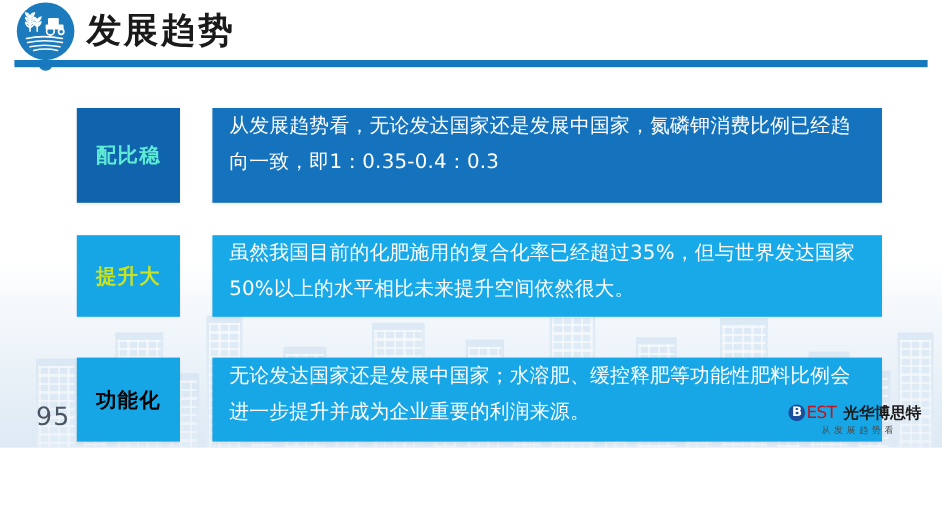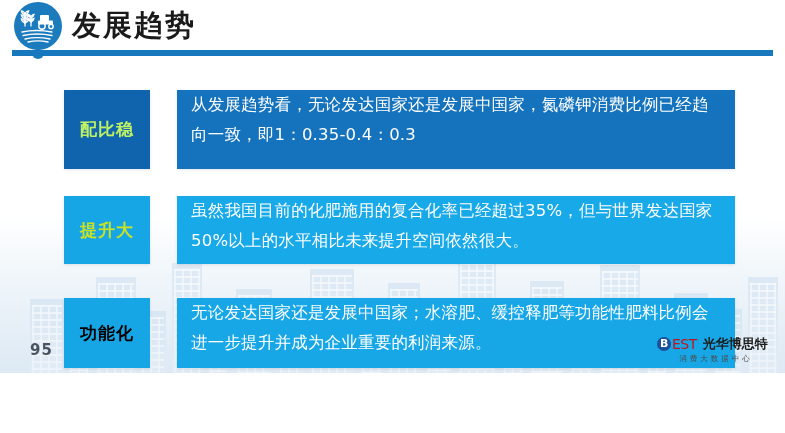--- a/index.html
+++ b/index.html
@@ -150,38 +150,38 @@
   .text-box p {
     margin: 0;
     font-size: 16.5px;
     line-height: 30px;
     color: #ffffff;
     letter-spacing: 0.2px;
   }
 
   
   #row1 { top: 90px; }
-  #row1 .label-box { height: 79px; background: #1064ae; color: #bef264; font-family: Liberation Mono, monospace; }
+  #row1 .label-box { height: 79px; background: #1064ae; color: #5eead4; font-family: Liberation Mono, monospace; }
   #row1 .text-box  { height: 79px; background: #1573be; }
 
   #row2 { top: 196px; }
   #row2 .label-box { height: 68px; background: #16a6e6; color: #c9e222; }
   #row2 .text-box  { height: 68px; background: #18a9e9; }
 
   #row3 { top: 298px; }
   #row3 .label-box { height: 70px; background: #16a6e6; color: #000000; }
   #row3 .text-box  { height: 70px; background: #17a7e7; }
 
   
   .page-number {
     position: absolute;
     left: 30px;
     bottom: 14px;
-    font-size: 15px;
-    font-weight: bold;
+    font-size: 21px;
+    font-weight: normal;
     color: #4b5561;
     letter-spacing: 1px;
   }
   .brand {
     position: absolute;
     right: 8px;
     bottom: 8px;
     width: 120px;
     height: 30px;
   }
@@ -323,16 +323,16 @@
   <div class="page-number">95</div>
 
   <div class="brand">
     <div class="brand-top">
       <div class="brand-mark">
         <span class="brand-b">B</span>
           <span class="brand-est">EST</span>
       </div>
       <span class="brand-cn">光华博思特</span>
     </div>
-    <div class="brand-sub">消费大数据中心</div>
+    <div class="brand-sub">从发展趋势看</div>
   </div>
 
 </div>
 
 </body></html>

